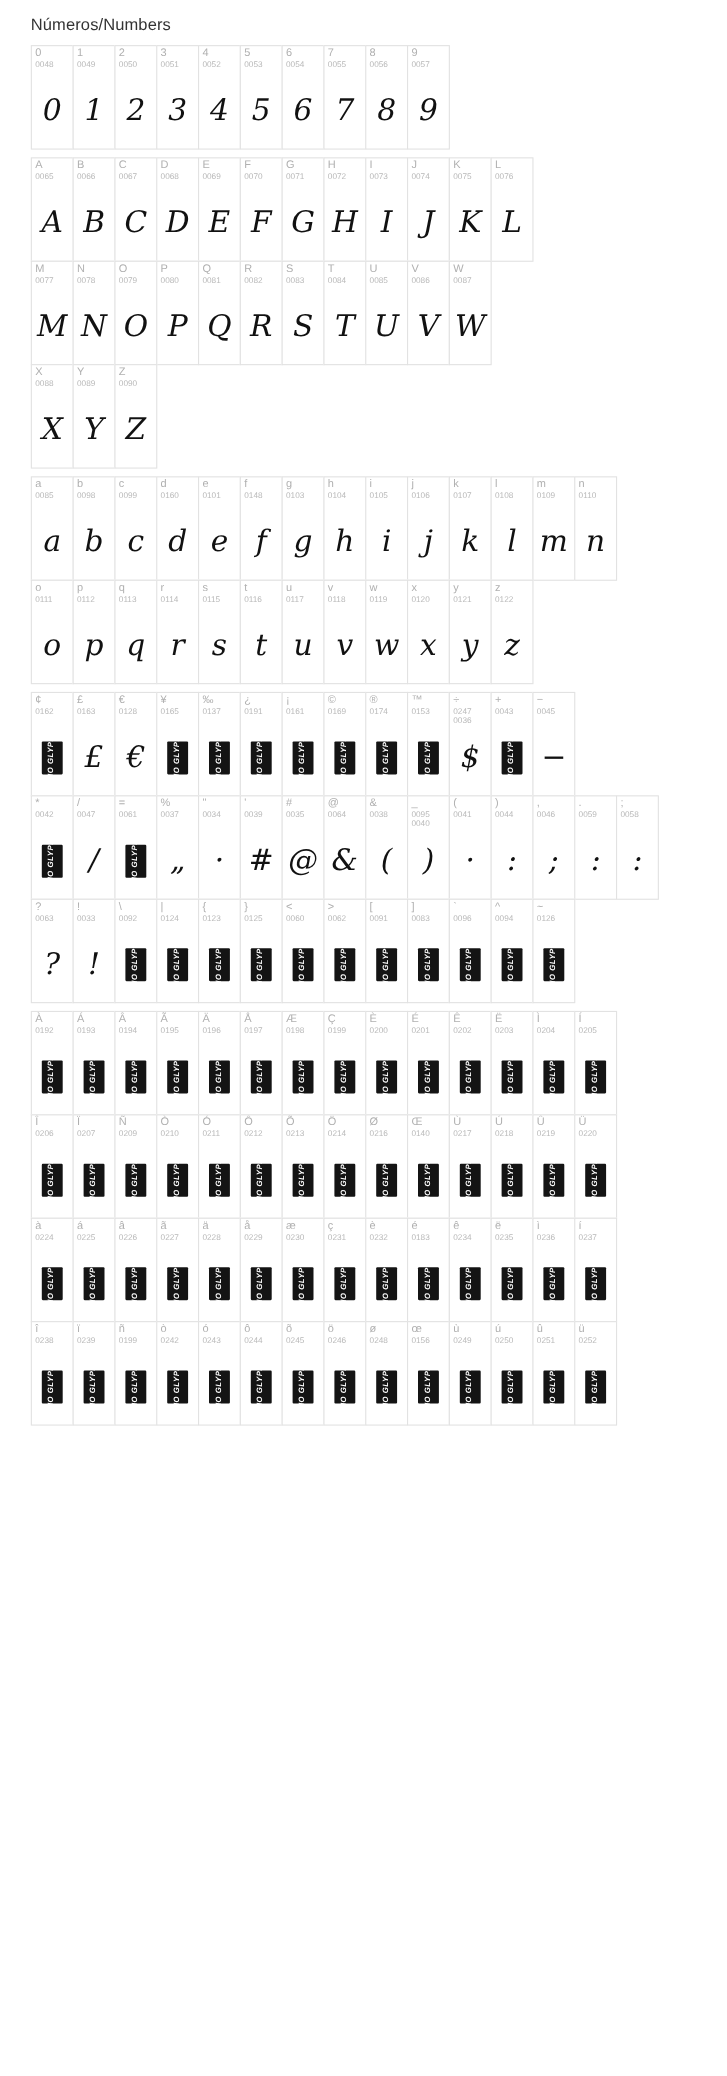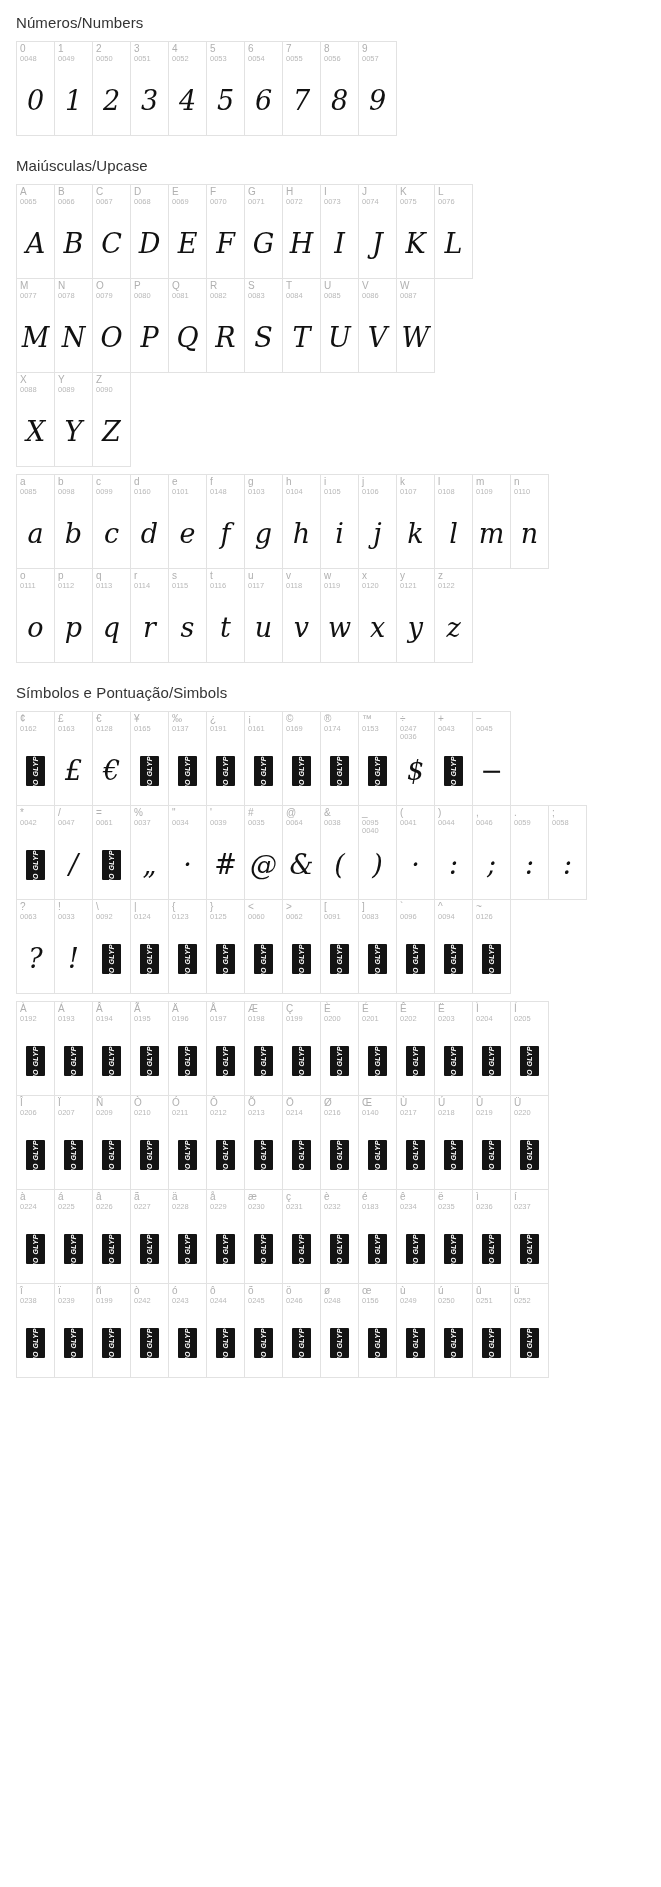--- a/index.html
+++ b/index.html
@@ -7,21 +7,21 @@
     margin: 0;
     padding: 0;
     background: #ffffff;
     font-family: "Liberation Sans", sans-serif;
   }
   body {
     width: 661px;
   }
   .page {
     width: 627px;
-    padding: 0 0 10px 4px;
+    padding: 0 0 10px 16px;
   }
   .section-title {
     font-size: 15px;
     color: #333333;
     font-weight: normal;
     margin: 0;
     padding: 14px 0 10px 12px;
     letter-spacing: 0.1px;
   }
   .grid {
@@ -166,21 +166,20 @@
         <div class="glyph-cell">
           <div class="glyph-meta">
             <span class="glyph-char">9</span>
             <span class="glyph-code">0057</span>
           </div>
           <div class="glyph-render">9</div>
         </div>
       </div>
     </div>
     <div class="section">
-      <h2 class="section-title">Maiúsculas/Upcase</h2>
       <div class="grid">
         <div class="glyph-cell">
           <div class="glyph-meta">
             <span class="glyph-char">A</span>
             <span class="glyph-code">0065</span>
           </div>
           <div class="glyph-render">A</div>
         </div>
         <div class="glyph-cell">
           <div class="glyph-meta">
@@ -545,21 +544,20 @@
         <div class="glyph-cell">
           <div class="glyph-meta">
             <span class="glyph-char">z</span>
             <span class="glyph-code">0122</span>
           </div>
           <div class="glyph-render">z</div>
         </div>
       </div>
     </div>
     <div class="section">
-      <h2 class="section-title">Símbolos e Pontuação/Simbols</h2>
       <div class="grid">
         <div class="glyph-cell">
           <div class="glyph-meta">
             <span class="glyph-char">¢</span>
             <span class="glyph-code">0162</span>
           </div>
           <div class="glyph-render">
             <div class="noglyph">
               <span>NO GLYPH</span>
             </div>

